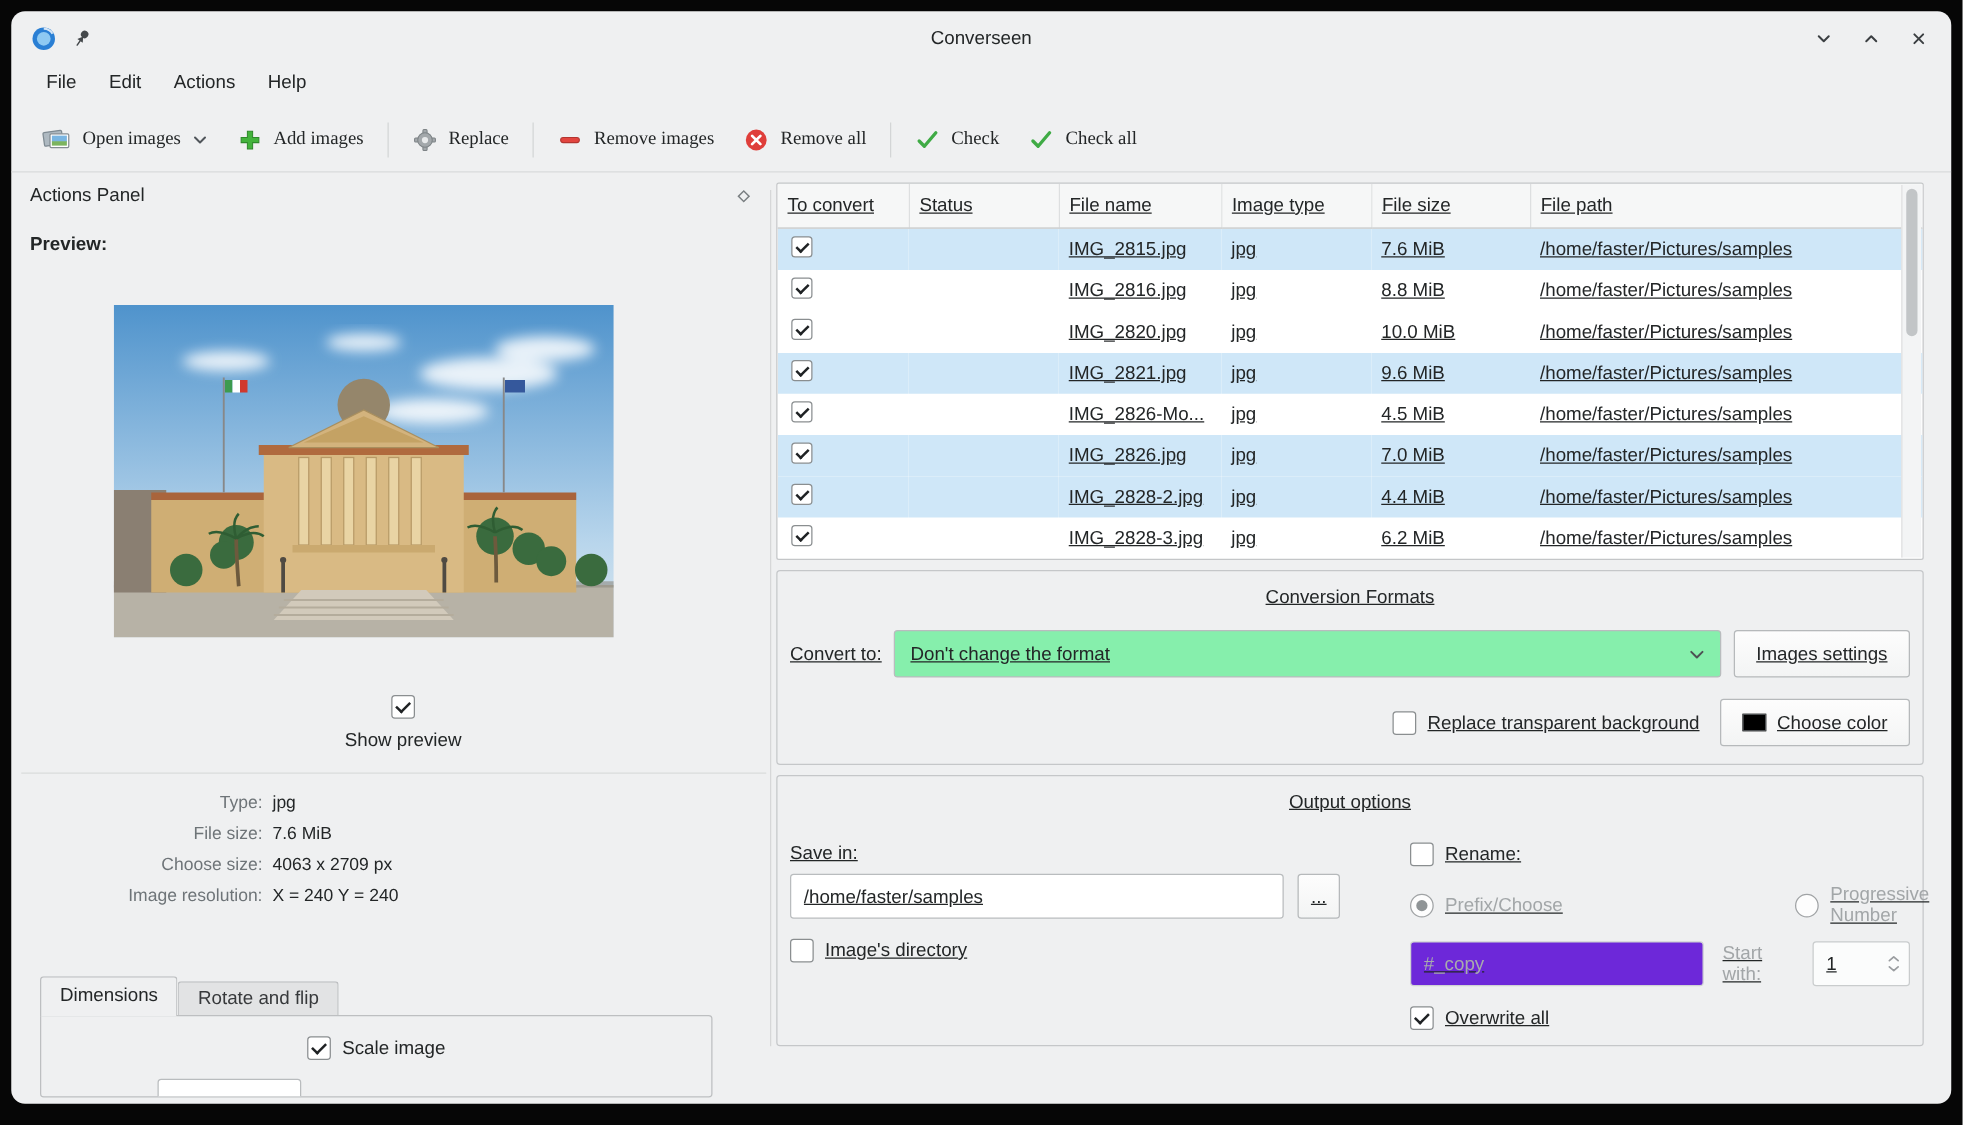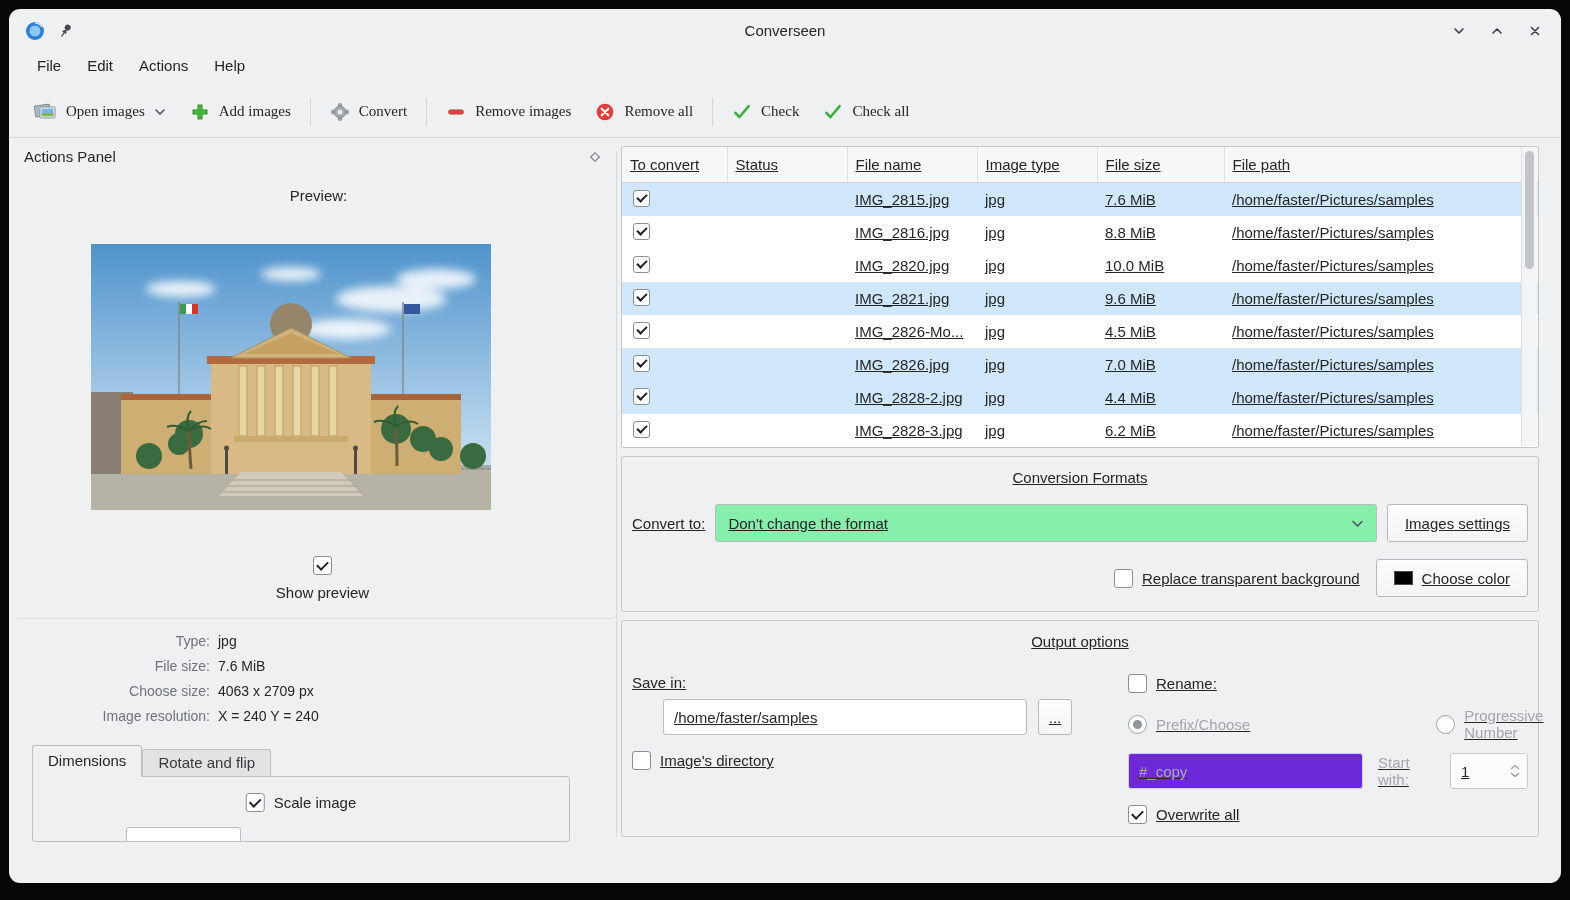--- a/index.html
+++ b/index.html
@@ -22,31 +22,31 @@
   .tool-sep{width:1px;height:28px;background:#d3d5d6;margin:0 7px;flex:none;}
   .icon{display:inline-flex;flex:none;align-items:center;justify-content:center;}
   
   .main{flex:none;height:705px;display:flex;padding-left:8px;}
   .left-panel{width:596px;flex:none;position:relative;}
   .splitter{width:8px;flex:none;position:relative;}
   .splitter::after{content:"";position:absolute;left:3px;top:14px;bottom:6px;width:1px;background:#d6d7d8;}
   .right-panel{flex:1;padding:8px 22px 0 0;display:flex;flex-direction:column;min-width:0;text-decoration:underline;}
   
   .panel-header{display:flex;align-items:center;justify-content:space-between;padding:10px 12px 0 7px;}
-  .preview-label{font-weight:normal;margin:22px 0 0 7px;text-align:center;}
+  .preview-label{font-weight:bold;margin:22px 0 0 7px;}
   .preview-wrap{margin:40px 0 0 74px;width:400px;height:266px;flex:none;}
   .cb-row{display:inline-flex;align-items:center;gap:9px;color:#232627;cursor:default;}
   .show-preview{margin:46px 0 0 15px;display:flex;flex-direction:column;}
   .panel-sep{border:none;border-top:1px solid #dadbdc;margin:17px 0 0 0;}
   .info-grid{margin-top:14px;display:grid;grid-template-columns:193px auto;column-gap:8px;row-gap:9px;font-size:14px;}
   .info-label{text-align:right;color:#6e7478;}
   .info-value{color:#232627;}
   .tabs{display:flex;margin:21px 0 0 15px;align-items:flex-end;}
   .tab{padding:6px 15px;border:1px solid #bdbfc1;border-bottom:none;border-radius:3px 3px 0 0;background:#e2e3e4;}
-  .tab.active{background:#eff0f1;position:relative;z-index:2;margin-bottom:-1px;padding-bottom:8px;}
+  .tab.active{background:#eff0f1;position:relative;z-index:2;margin-bottom:-1px;padding-bottom:8px;margin-top:36px;}
   .tab:not(.active){padding-top:4px;padding-bottom:5px;color:#37393b;}
   .tab-pane{border:1px solid #bdbfc1;margin:0 43px 0 15px;height:64px;position:relative;overflow:hidden;border-radius:0 3px 3px 3px;background:#eff0f1;}
   .tab-pane .scale-row{position:absolute;top:16px;left:50%;transform:translateX(-50%);}
   .cutoff-field{position:absolute;left:93px;bottom:-6px;width:113px;height:18px;background:#fff;border:1px solid #b9bcbe;border-radius:3px;}
   
   .checkbox{width:19px;height:19px;border:1px solid #8a8e90;border-radius:3px;background:#fff;position:relative;display:inline-block;flex:none;box-sizing:border-box;}
   .checkbox.checked::after{content:"";position:absolute;left:3px;top:4px;width:9px;height:5px;
       border-left:2px solid #1f2224;border-bottom:2px solid #1f2224;transform:rotate(-45deg);}
   .checkbox.small{width:17px;height:17px;}
   .checkbox.small.checked::after{left:2.5px;top:3.5px;width:8px;height:4px;}
@@ -75,21 +75,21 @@
        font-family:"Liberation Sans",sans-serif;font-size:15px;color:#232627;padding:0 17px;
        display:inline-flex;align-items:center;gap:9px;flex:none;cursor:default;}
   .swatch{width:17px;height:12px;background:#000;border:1px solid #4c4f51;display:inline-block;}
   .text-input{height:36px;border:1px solid #b9bcbe;border-radius:3px;background:#fff;
        font-family:"Liberation Sans",sans-serif;font-size:15px;color:#232627;padding:0 10px;box-sizing:border-box;}
   .text-input.disabled{background:#6d28d9;border-color:#d0d2d3;color:#a8abad;}
   .out-cols{display:flex;margin-top:10px;gap:56px;}
   .out-left{flex:0 0 440px;}
   .out-right{flex:1;min-width:0;}
   .field-row{display:flex;align-items:center;gap:11px;margin-top:8px;}
-  .save-input{flex:1;margin-left:31px;}
+  .save-input{flex:1;}
   .browse-btn{width:34px;height:36px;padding:0;justify-content:center;}
   .radio-row{display:flex;align-items:center;margin-top:14px;gap:10px;}
   .radio-item{display:inline-flex;align-items:center;gap:9px;}
   .radio-item.second{margin-left:176px;}
   .spinbox{width:78px;height:36px;border:1px solid #c9cccd;border-radius:3px;background:#fbfcfc;
            display:flex;align-items:center;justify-content:space-between;padding:0 7px 0 10px;box-sizing:border-box;flex:none;}
   .spin-arrows{display:flex;flex-direction:column;gap:2px;align-items:center;}
   .mt14{margin-top:14px;} .mt16{margin-top:16px;}
   .statusbar{flex:1;}
 </style>
@@ -178,21 +178,21 @@
             <g fill="#a3a8ab" stroke="#7d8386">
               <rect x="10" y="2" width="4" height="4" rx="1"></rect>
               <rect x="10" y="18" width="4" height="4" rx="1"></rect>
               <rect x="2" y="10" width="4" height="4" rx="1"></rect>
               <rect x="18" y="10" width="4" height="4" rx="1"></rect>
               <circle cx="12" cy="12" r="7"></circle>
             </g>
             <circle cx="12" cy="12" r="3" fill="#e8eaeb"></circle>
           </svg>
       </span>
-      <span>Convert</span>
+      <span>Replace</span>
     </div>
     <div class="tool-sep"></div>
     <div class="tool-btn">
       <span class="icon">
         <svg width="20" height="20" viewBox="0 0 24 24">
             <rect x="3" y="9.5" width="18" height="5" rx="2.5" fill="#e2453f" stroke="#b33530"></rect>
           </svg>
       </span>
       <span>Remove images</span>
     </div>

